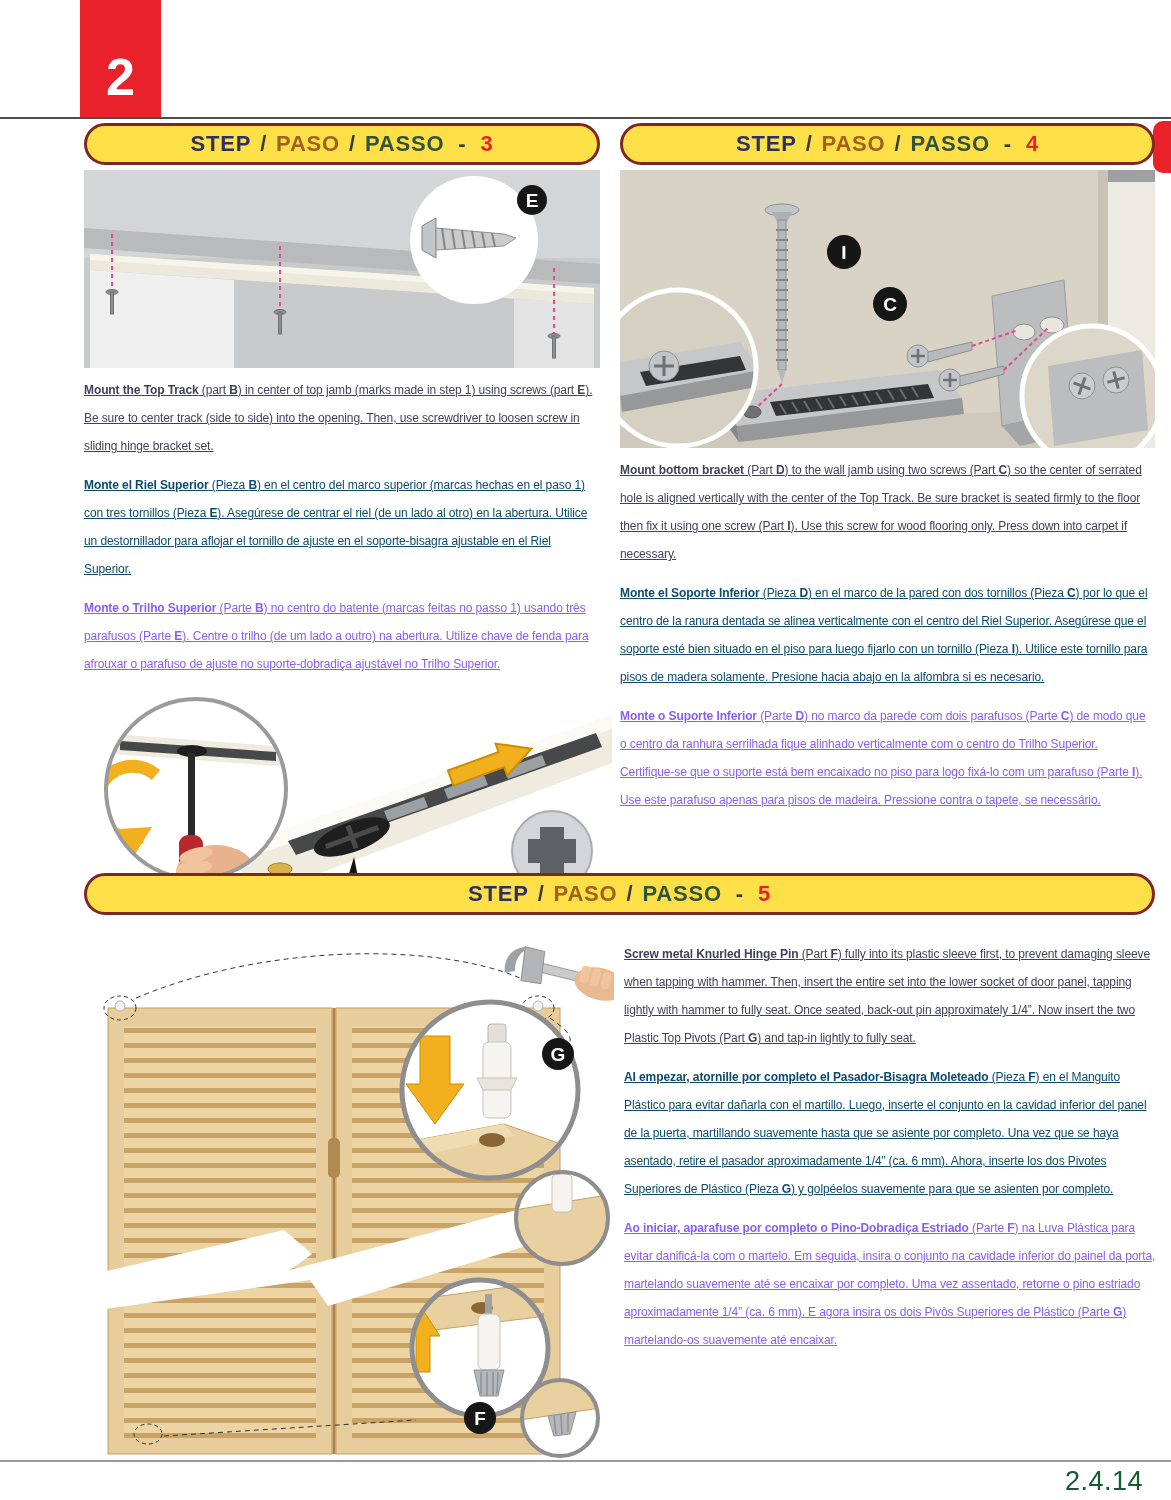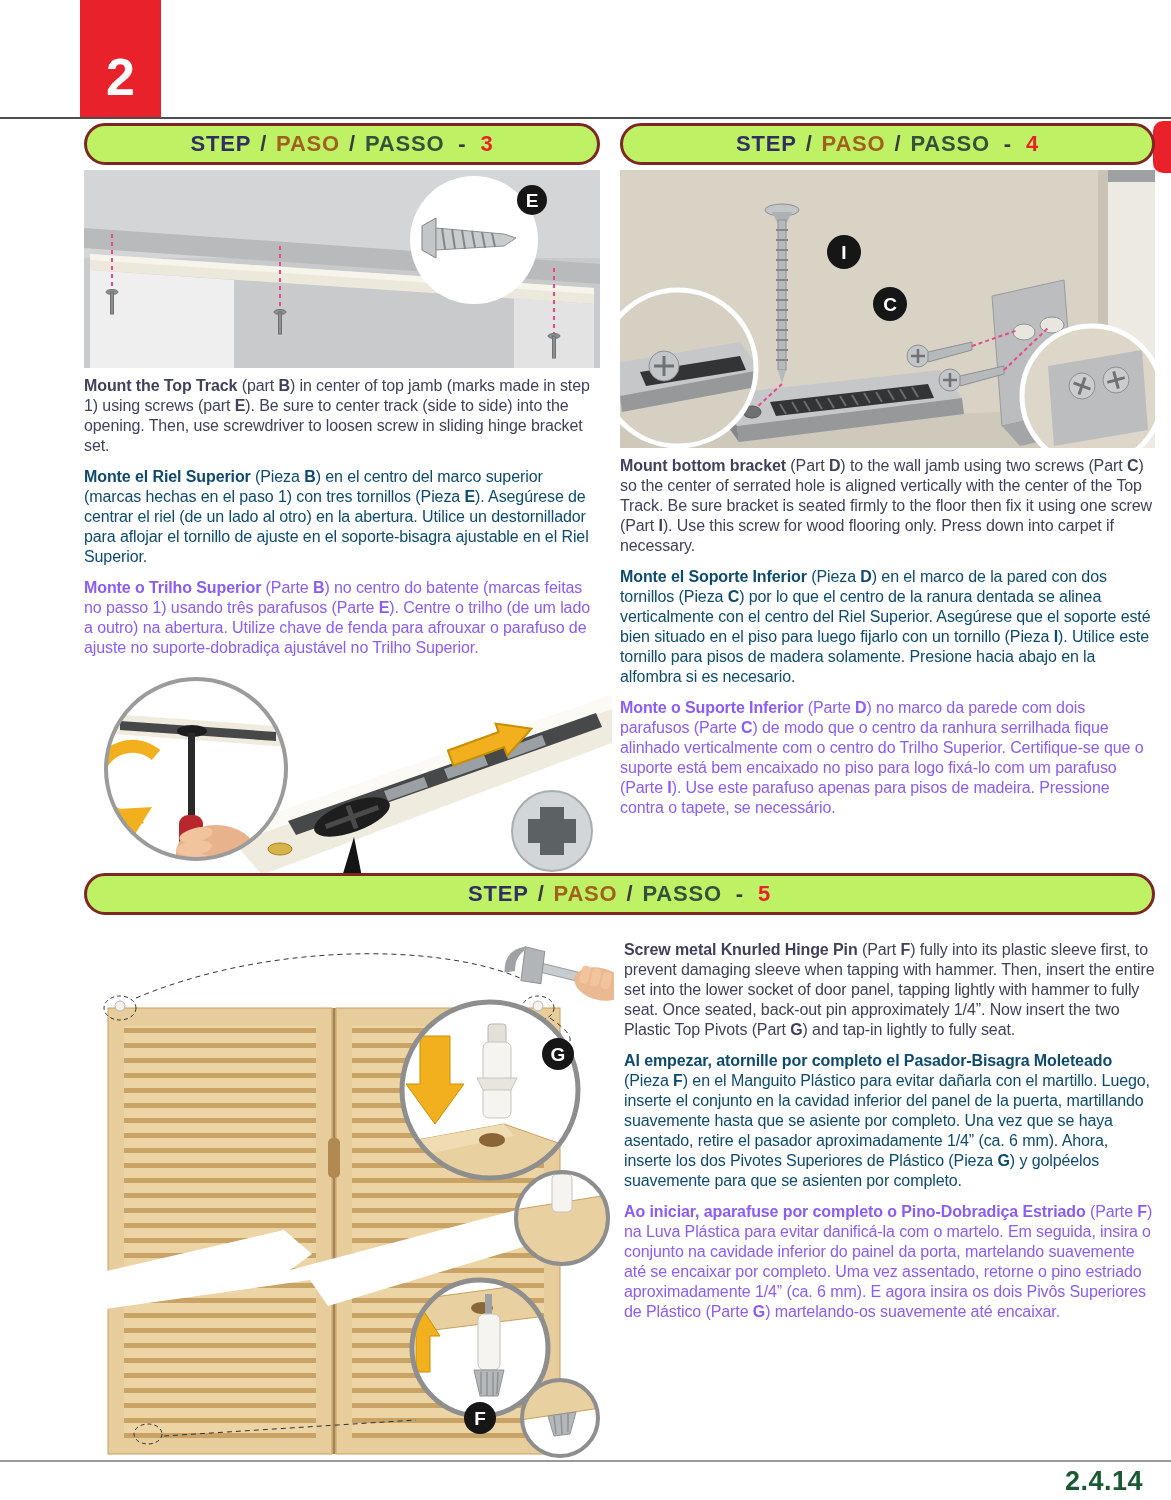--- a/index.html
+++ b/index.html
@@ -6,39 +6,39 @@
   .page{position:relative;width:1171px;height:1500px;background:#ffffff;overflow:hidden;
         font-family:"Liberation Sans","DejaVu Sans",sans-serif;}
   
   .tab-left{position:absolute;left:80px;top:0;width:81px;height:117px;background:#e8212b;
             display:flex;align-items:flex-end;justify-content:center;}
   .tab-left span{color:#ffffff;font-size:52px;font-weight:bold;line-height:1;padding-bottom:14px;}
   .rule-top{position:absolute;left:0;top:117px;width:1171px;height:2px;background:#4d4d4d;}
   .tab-right{position:absolute;left:1153px;top:121px;width:18px;height:52px;background:#e8212b;
              border-radius:10px 0 0 10px;}
   .rule-bottom{position:absolute;left:0;top:1460px;width:1171px;height:2px;background:#9a9a9a;}
-  .page-number{position:absolute;right:28px;top:1466px;color:#1a5a33;font-size:27px;font-weight:bold;letter-spacing:0.5px;}
+  .page-number{position:absolute;right:28px;top:1466px;color:#1a5a33;font-size:27px;font-weight:normal;letter-spacing:0.5px;}
 
   
   .step-header{display:flex;align-items:center;justify-content:center;gap:9px;height:36px;
-               background:#bef264;border:3px solid #7d2822;border-radius:21px;
+               background:#fde047;border:3px solid #7d2822;border-radius:21px;
                font-weight:bold;font-size:22px;letter-spacing:0.8px;}
   .hw-step{color:#312e63}.hw-sep{color:#3a3a3a}.hw-paso{color:#a2601f}
   .hw-passo{color:#33523c}.hw-dash{color:#3a3a3a;margin:0 5px}.hw-num{color:#e8212b}
 
   
   #col3{position:absolute;left:84px;top:123px;width:516px;}
   #col4{position:absolute;left:620px;top:123px;width:535px;}
   #step5-header{position:absolute;left:84px;top:873px;width:1071px;}
   #step5-img{position:absolute;left:84px;top:928px;width:530px;height:535px;}
   #col5-text{position:absolute;left:624px;top:940px;width:535px;}
 
   .step-header{margin-bottom:5px;}
   .illus{display:block;margin:0 0 8px 0;}
-  p.txt{font-size:16px;line-height:20px;margin:0 0 11px 0;letter-spacing:-0.1px;}
+  p.txt{font-size:12px;line-height:28px;margin:0 0 11px 0;letter-spacing:-0.1px;text-decoration:underline;}
   .txt-en{color:#403f5c}.txt-es{color:#0c4a6e}.txt-pt{color:#8b5cf6}
   .b{font-weight:bold}
   svg text.badge{fill:#ffffff;font-weight:bold;font-size:19px;text-anchor:middle;}
 </style>
 </head>
 <body>
 
 <div class="page">
 
   <div class="tab-left">

